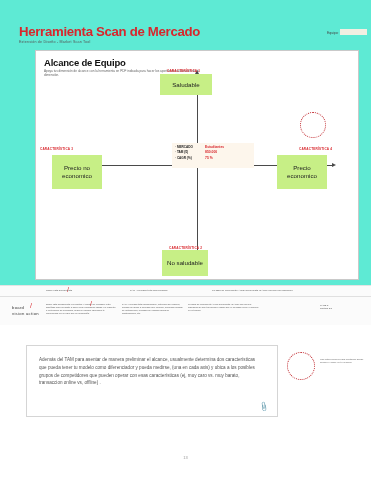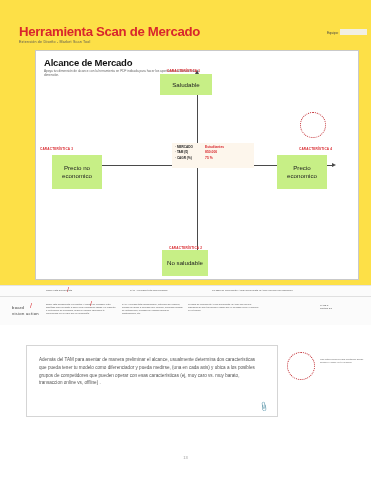--- a/index.html
+++ b/index.html
@@ -1,20 +1,20 @@
 <!DOCTYPE html>
 <html><head>
 <meta charset="utf-8">
 <style>
   html,body{margin:0;padding:0;background:#ffffff;}
   body{width:371px;height:480px;position:relative;overflow:hidden;
        font-family:"Liberation Sans",sans-serif;color:#333;}
 
   
-  .page1{position:absolute;left:0;top:0;width:371px;height:295px;background:#fde047;}
+  .page1{position:absolute;left:0;top:0;width:371px;height:295px;background:#5eead4;}
 
   .hdr-title{position:absolute;left:19px;top:24px;font-size:13.2px;font-weight:bold;
              color:#d8262c;letter-spacing:-0.3px;white-space:nowrap;}
   .hdr-sub{position:absolute;left:19px;top:40px;font-size:3.6px;color:#555;
            letter-spacing:0.2px;white-space:nowrap;}
   .hdr-right-lbl{position:absolute;left:327px;top:31px;font-size:3.4px;color:#444;}
   .hdr-right-box{position:absolute;left:340px;top:29px;width:27px;height:6px;
                  background:#f2efe2;}
 
   
@@ -106,21 +106,21 @@
 
 <div class="page1">
 
   <div class="hdr-title">Herramienta Scan de Mercado</div>
   <div class="hdr-sub">Extensión de Diseño  -   Market Scan Tool</div>
   <div class="hdr-right-lbl">Equipo:</div>
   <div class="hdr-right-box"></div>
 
   <div class="card">
 
-    <div class="card-title">Alcance de Mercado</div>
+    <div class="card-title">Alcance de Equipo</div>
     <div class="card-desc">Apoya tus dimensión de alcance con la herramienta en PDF indicada para hacer los aportes de localización de tu dimensión.</div>
 
     <div class="axis-v"></div>
     <div class="axis-h"></div>
     <div class="arrow arrow-up"></div>
     <div class="arrow arrow-down"></div>
     <div class="arrow arrow-left"></div>
     <div class="arrow arrow-right"></div>
 
     <div class="axis-lbl lbl-c1">CARACTERÍSTICA 1</div>

